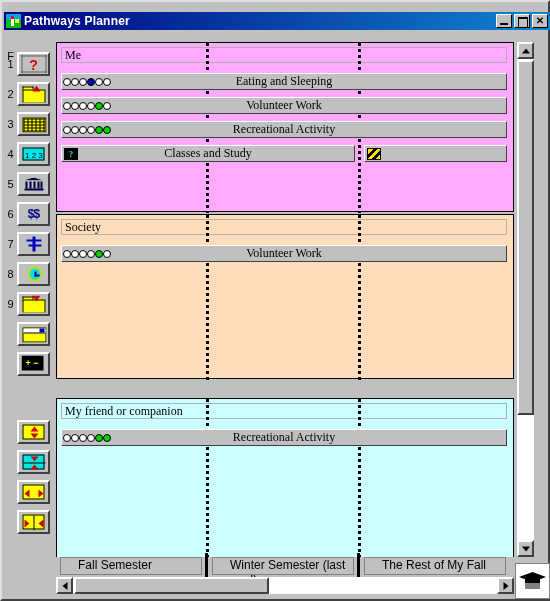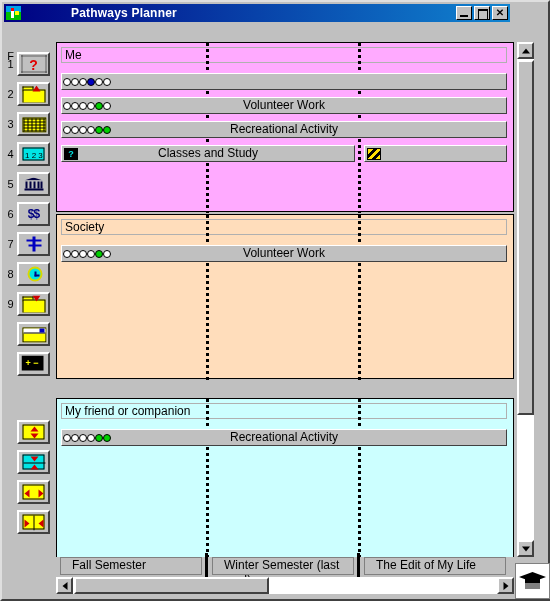--- a/index.html
+++ b/index.html
@@ -3,23 +3,23 @@
 <meta charset="utf-8">
 <style>
   html,body{margin:0;padding:0;background:#c0c0c0;}
   body{width:550px;height:601px;overflow:hidden;
        font-family:"Liberation Sans",sans-serif;font-size:11px;color:#000;}
   .win{position:absolute;left:0;top:0;width:550px;height:601px;background:#c0c0c0;
        border-left:2px solid #dfdfdf;border-top:2px solid #dfdfdf;
        border-right:2px solid #404040;border-bottom:2px solid #404040;
        box-sizing:border-box;}
   
-  .titlebar{position:absolute;left:2px;top:2px;width:506px;height:18px;
+  .titlebar{position:absolute;left:2px;top:10px;width:546px;height:18px;
        background:linear-gradient(90deg,#000082 0%,#1084d0 100%);
-       display:flex;align-items:center;box-sizing:border-box;gap:47px;}
+       display:flex;align-items:center;box-sizing:border-box;}
   .appicon{width:15px;height:14px;margin:0 3px 0 2px;position:relative;
        background:#ffffff;flex:none;overflow:hidden;}
   .appicon i{position:absolute;display:block;}
   .i1{left:0;top:0;width:15px;height:6px;background:#00a2e8;}
   .i2{left:0;top:6px;width:15px;height:8px;background:#00c000;}
   .i3{left:5px;top:2px;width:3px;height:10px;background:#ffffff;}
   .i4{left:5px;top:2px;width:3px;height:3px;background:#ff0000;}
   .i5{left:9px;top:5px;width:4px;height:4px;background:#ffff00;}
   .titletext{color:#fff;font-weight:bold;font-size:12px;letter-spacing:.2px;
        text-shadow:none;white-space:nowrap;}
@@ -86,21 +86,21 @@
   .ard{width:0;height:0;border-left:4px solid transparent;border-right:4px solid transparent;
        border-top:5px solid #d00000;}
   .arl{width:0;height:0;border-top:4px solid transparent;border-bottom:4px solid transparent;
        border-right:5px solid #d00000;}
   .arr{width:0;height:0;border-top:4px solid transparent;border-bottom:4px solid transparent;
        border-left:5px solid #d00000;}
   
   .panel{position:absolute;left:54px;top:40px;width:458px;height:515px;
          background:#c0c0c0;overflow:hidden;}
   .band{position:absolute;left:0;width:458px;box-sizing:border-box;
-        border:1px solid #000;}
+        border:1px solid #000;font-family:Liberation Serif, serif;}
   .bandtitle{position:absolute;left:4px;top:4px;width:446px;height:16px;
         background:transparent;border:1px solid #b0b0b0;box-sizing:border-box;
         font-size:12px;line-height:14px;padding-left:3px;}
   .divider{position:absolute;width:3px;background:#000;}
   .dashdiv{position:absolute;width:3px;background:repeating-linear-gradient(#000 0 3px,transparent 3px 6px);}
   .bar{position:absolute;height:17px;background:#c0c0c0;
        border-left:1px solid #ffffff;border-top:1px solid #ffffff;
        border-right:1px solid #404040;border-bottom:1px solid #404040;
        box-sizing:border-box;display:flex;align-items:center;}
   .barlabel{position:absolute;left:0;right:0;text-align:center;font-size:12px;line-height:15px;}
@@ -108,21 +108,21 @@
   .dot{width:8px;height:8px;border-radius:50%;background:#fff;border:1px solid #000;
        box-sizing:border-box;}
   .dot.blue{background:#0000c0;}
   .dot.green{background:#00d000;}
   .baricon{width:14px;height:12px;margin-left:2px;z-index:2;box-sizing:border-box;}
   .ic-q{background:#000;color:#00e5e5;font-size:9px;font-weight:bold;line-height:12px;text-align:center;}
   .ic-hatch{background:repeating-linear-gradient(-45deg,#ffe000 0 3px,#000 3px 6px);border:1px solid #000;}
   
   .colhdr{position:absolute;height:18px;background:#c0c0c0;
        border:1px solid #808080;box-sizing:border-box;font-size:12px;
-       line-height:15px;padding-left:11px;}
+       line-height:15px;padding-left:17px;}
   
   .vscroll{position:absolute;left:515px;top:40px;width:17px;height:515px;background:#ffffff;}
   .hscroll{position:absolute;left:54px;top:575px;width:458px;height:17px;background:#ffffff;}
   .sbtn{position:absolute;background:#c0c0c0;
        border-left:2px solid #ffffff;border-top:2px solid #ffffff;
        border-right:2px solid #404040;border-bottom:2px solid #404040;
        box-sizing:border-box;}
   .sthumb{position:absolute;background:#c0c0c0;
        border-left:2px solid #ffffff;border-top:2px solid #ffffff;
        border-right:2px solid #404040;border-bottom:2px solid #404040;
@@ -351,20 +351,21 @@
 
       <div class="bar" style="left:4px;top:30px;width:446px;">
         <div class="dots">
           <span class="dot"></span>
           <span class="dot"></span>
           <span class="dot"></span>
           <span class="dot blue"></span>
           <span class="dot"></span>
           <span class="dot"></span>
         </div>
+        <div class="barlabel">Eating and Sleeping</div>
       </div>
 
       <div class="bar" style="left:4px;top:54px;width:446px;">
         <div class="dots">
           <span class="dot"></span>
           <span class="dot"></span>
           <span class="dot"></span>
           <span class="dot"></span>
           <span class="dot green"></span>
           <span class="dot"></span>
@@ -428,21 +429,21 @@
           <span class="dot green"></span>
           <span class="dot green"></span>
         </div>
         <div class="barlabel">Recreational Activity</div>
       </div>
     </div>
   </div>
 
   <div class="colhdr" style="left:58px;top:555px;width:142px;">Fall Semester</div>
   <div class="colhdr" style="left:210px;top:555px;width:142px;">Winter Semester (last one!)</div>
-  <div class="colhdr" style="left:362px;top:555px;width:142px;">The Edit of My Life</div>
+  <div class="colhdr" style="left:362px;top:555px;width:142px;">The Rest of My Fall</div>
   <div class="divider" style="left:203px;top:551px;height:24px;"></div>
   <div class="divider" style="left:355px;top:551px;height:24px;"></div>
 
   <div class="vscroll">
     <div class="sbtn" style="left:0;top:0;width:17px;height:17px;">
       <span class="sarrow sa-up"></span>
     </div>
     <div class="sthumb" style="left:0;top:18px;width:17px;height:355px;"></div>
     <div class="sbtn" style="left:0;top:498px;width:17px;height:17px;">
       <span class="sarrow sa-dn"></span>

